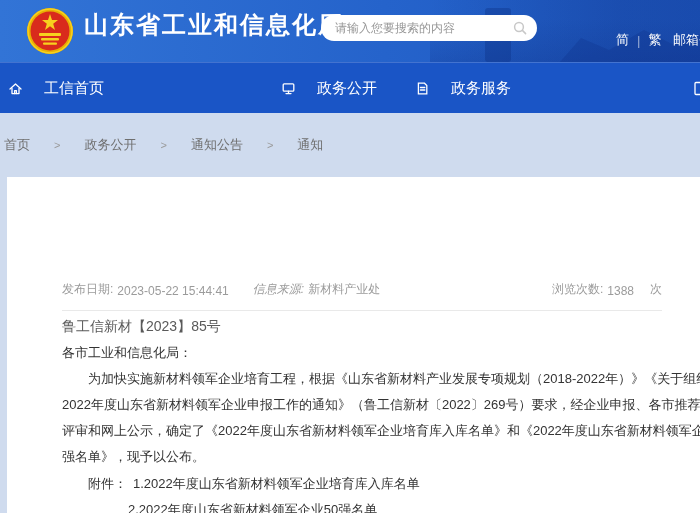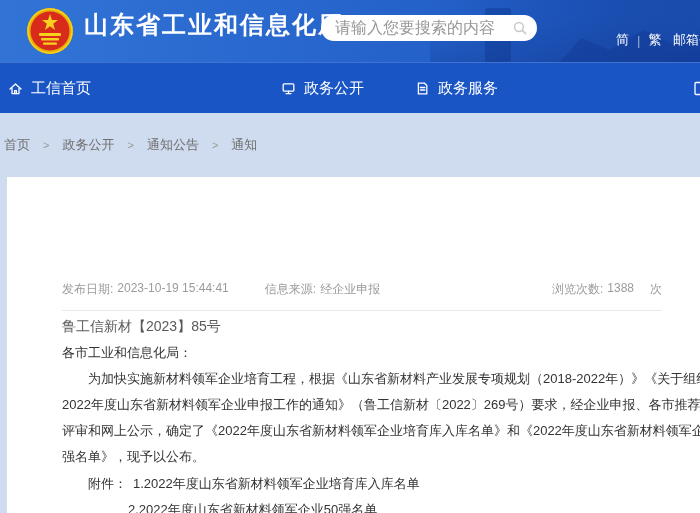--- a/index.html
+++ b/index.html
@@ -39,64 +39,64 @@
     font-size:7.5px;white-space:nowrap;letter-spacing:.2px;
   }
   .search-pill{
     position:absolute;left:321px;top:15px;width:216px;height:26px;
     background:#fff;border-radius:13px;
   }
   .search-pill input{
     position:absolute;left:0;top:0;width:100%;height:100%;
     border:none;outline:none;background:transparent;border-radius:13px;
     padding:0 32px 0 14px;box-sizing:border-box;
-    font-size:16px;color:#555;font-family:inherit;
+    font-size:12px;color:#555;font-family:inherit;
   }
   .search-pill input::placeholder{color:#979797;}
   .search-icon{position:absolute;right:10px;top:6px;width:14px;height:14px;}
   .lang-links{
     position:absolute;left:616px;top:31px;color:#fff;font-size:13px;
     white-space:nowrap;display:flex;align-items:center;gap:8px;
   }
   .lang-sep{color:rgba(255,255,255,.55);}
   .mail-link{
     position:absolute;left:673px;top:31px;color:#fff;font-size:13px;white-space:nowrap;
   }
   
   .nav{
     position:absolute;left:0;top:62px;width:700px;height:51px;
     background:#1a55c6;border-top:1px solid rgba(255,255,255,.18);box-sizing:border-box;
   }
   .nav-item{
-    position:absolute;top:0;height:51px;display:flex;align-items:center;gap:8px;
+    position:absolute;top:0;height:51px;display:flex;align-items:center;gap:21px;
     color:#fff;font-size:15px;white-space:nowrap;cursor:pointer;
   }
   .nav-item svg{display:block;}
   .nav-i0{left:8px}.nav-i1{left:143px}.nav-i2{left:281px}.nav-i3{left:415px}.nav-i4{left:558px}
   .nav-partial{position:absolute;left:694px;top:18px;}
   
   .breadcrumb{
-    position:absolute;left:4px;top:136px;display:flex;align-items:center;gap:13px;
+    position:absolute;left:4px;top:136px;display:flex;align-items:center;gap:24px;
     font-size:13px;color:#6f6f6f;white-space:nowrap;
   }
   .crumb-sep{color:#9a9a9a;font-size:11px;}
   
   .card{
     position:absolute;left:7px;top:177px;width:748px;height:420px;background:#fff;
   }
   .article-title{
     position:absolute;left:55px;top:24px;width:600px;text-align:center;
     font-size:23px;font-weight:bold;color:#333;line-height:35px;
   }
   .meta-row{
-    position:absolute;left:55px;top:104px;width:600px;display:flex;align-items:flex-start;
+    position:absolute;left:55px;top:104px;width:600px;display:flex;align-items:flex-end;
     font-size:12px;color:#9b9b9b;white-space:nowrap;
   }
   .meta-label{margin-right:4px;}
-  .meta-src{margin-left:36px;}
+  .meta-src{margin-left:24px;font-style:italic;}
   .meta-views{margin-left:auto;}
   .meta-unit{margin-left:16px;}
   .divider{
     position:absolute;left:55px;top:133px;width:600px;height:1px;background:#e9e9e9;
   }
   .doc-number{
     position:absolute;left:55px;top:141px;width:600px;
     font-size:14px;color:#5a5a5a;
   }
   .body-text{
@@ -194,23 +194,23 @@
   <span>通知公告</span>
   <span class="crumb-sep">&gt;</span>
   <span>通知</span>
 </div>
 
 <div class="card">
 
 
   <div class="meta-row">
     <span class="meta-label">发布日期:</span>
-    <span>2023-10-19 15:44:41</span>
+    <span>2023-05-22 15:44:41</span>
     <span class="meta-label meta-src">信息来源:</span>
-    <span>经企业申报</span>
+    <span>新材料产业处</span>
     <span class="meta-label meta-views">浏览次数:</span>
     <span>1388</span>
     <span class="meta-unit">次</span>
   </div>
 
   <div class="divider"></div>
 
   <div class="doc-number">鲁工信新材【2023】85号</div>
 
   <div class="body-text">

